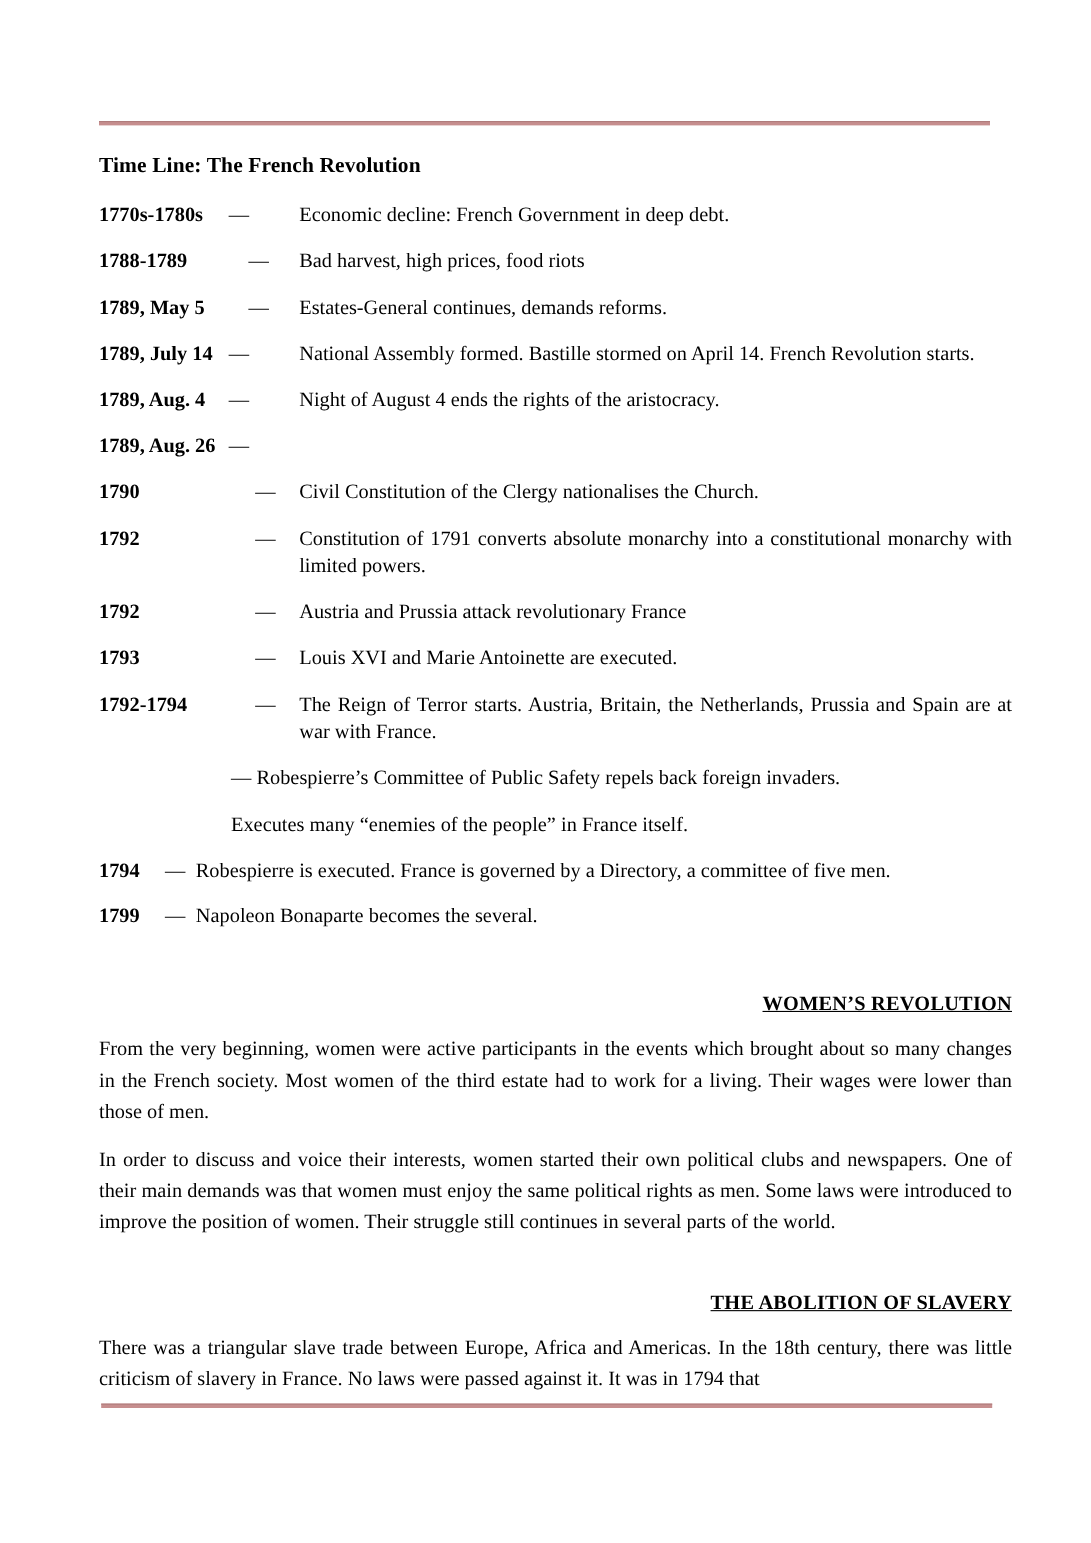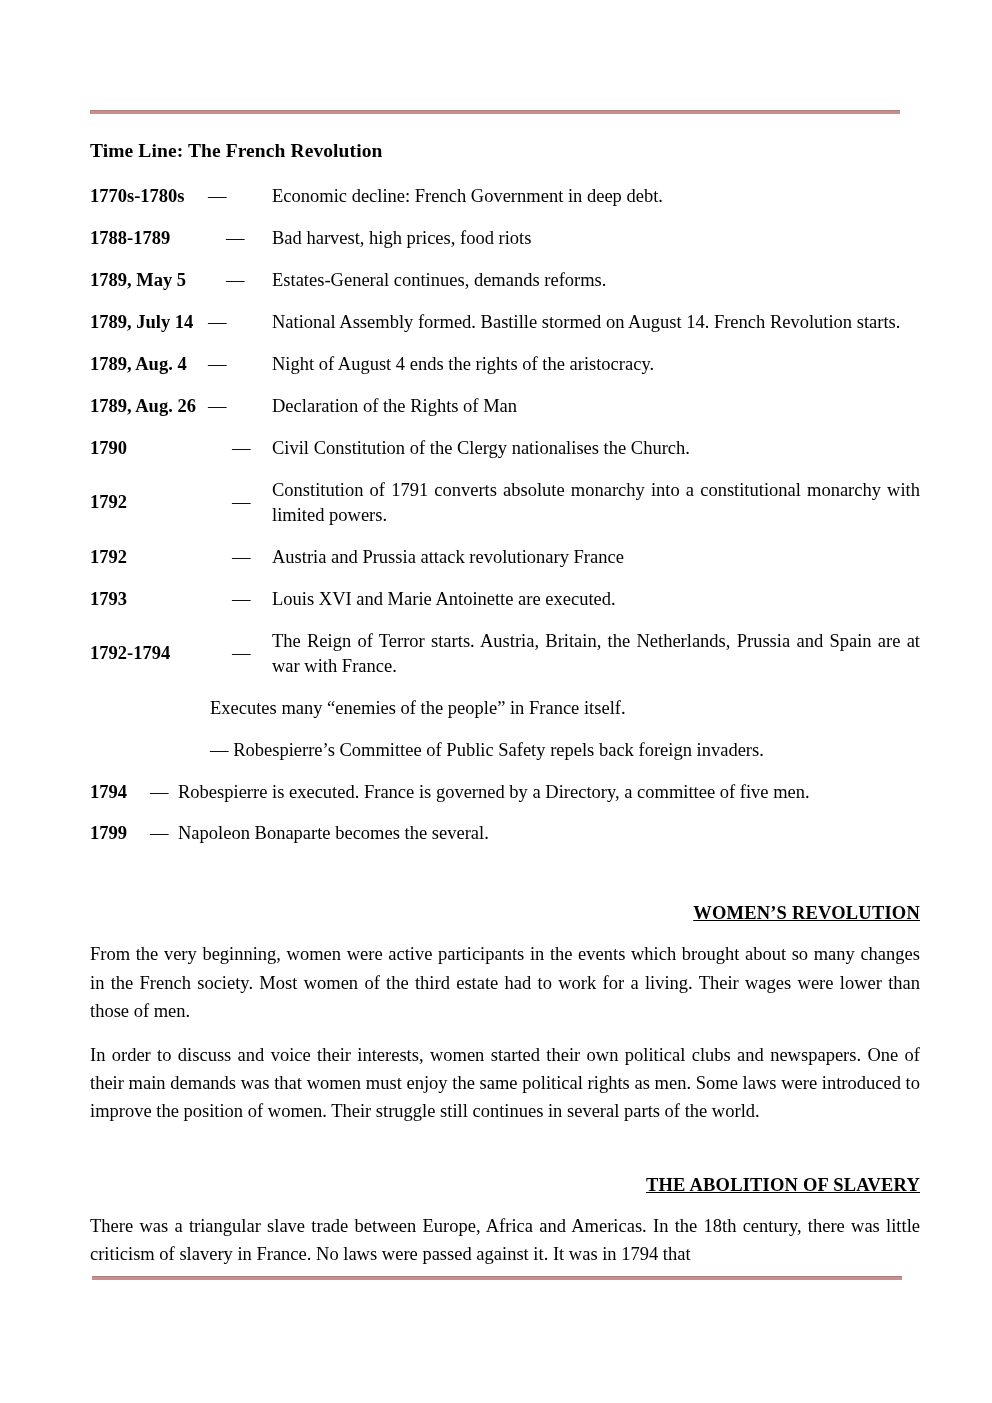--- a/index.html
+++ b/index.html
@@ -49,21 +49,21 @@
     font-weight: bold;
     margin: 0 0 22px 0;
     letter-spacing: 0.1px;
   }
   .timeline {
     margin: 0;
     padding: 0;
   }
   .tl-row {
     display: flex;
-    align-items: center;
+    align-items: flex-start;
     margin-bottom: 17px;
     font-size: 18.5px;
     line-height: 1.35;
   }
   .tl-year {
     font-weight: bold;
     flex: 0 0 auto;
     white-space: nowrap;
   }
   .tl-dash {
@@ -140,33 +140,32 @@
 
       <div class="tl-row">
         <span class="tl-year w1">1789, May 5</span>
         <span class="tl-dash d2">—</span>
         <span class="tl-text">Estates-General continues, demands reforms.</span>
       </div>
 
       <div class="tl-row">
         <span class="tl-year w1">1789, July 14</span>
         <span class="tl-dash d1">—</span>
-        <span class="tl-text">National Assembly formed. Bastille stormed on August 14. French Revolution starts.</span>
+        <span class="tl-text">National Assembly formed. Bastille stormed on April 14. French Revolution starts.</span>
       </div>
 
       <div class="tl-row">
         <span class="tl-year w1">1789, Aug. 4</span>
         <span class="tl-dash d1">—</span>
         <span class="tl-text">Night of August 4 ends the rights of the aristocracy.</span>
       </div>
 
       <div class="tl-row">
         <span class="tl-year w1">1789, Aug. 26</span>
         <span class="tl-dash d1">—</span>
-        <span class="tl-text">Declaration of the Rights of Man</span>
       </div>
 
       <div class="tl-row">
         <span class="tl-year w1">1790</span>
         <span class="tl-dash d3">—</span>
         <span class="tl-text">Civil Constitution of the Clergy nationalises the Church.</span>
       </div>
 
       <div class="tl-row">
         <span class="tl-year w1">1792</span>
@@ -185,22 +184,22 @@
         <span class="tl-dash d3">—</span>
         <span class="tl-text">Louis XVI and Marie Antoinette are executed.</span>
       </div>
 
       <div class="tl-row">
         <span class="tl-year w1">1792-1794</span>
         <span class="tl-dash d3">—</span>
         <span class="tl-text">The Reign of Terror starts. Austria, Britain, the Netherlands, Prussia and Spain   are at war with France.</span>
       </div>
 
+      <div class="sub-line indent-a">— Robespierre’s Committee of Public Safety repels back foreign invaders.</div>
       <div class="sub-line indent-a">Executes many “enemies of the people” in France itself.</div>
-      <div class="sub-line indent-a">— Robespierre’s Committee of Public Safety repels back foreign invaders.</div>
 
       <div class="tl-row compact">
         <span class="tl-year w2">1794</span>
         <span class="tl-dash dshort">—</span>
         <span class="tl-text">Robespierre is executed. France is governed by a Directory, a committee of five men.</span>
       </div>
 
       <div class="tl-row compact">
         <span class="tl-year w2">1799</span>
         <span class="tl-dash dshort">—</span>

